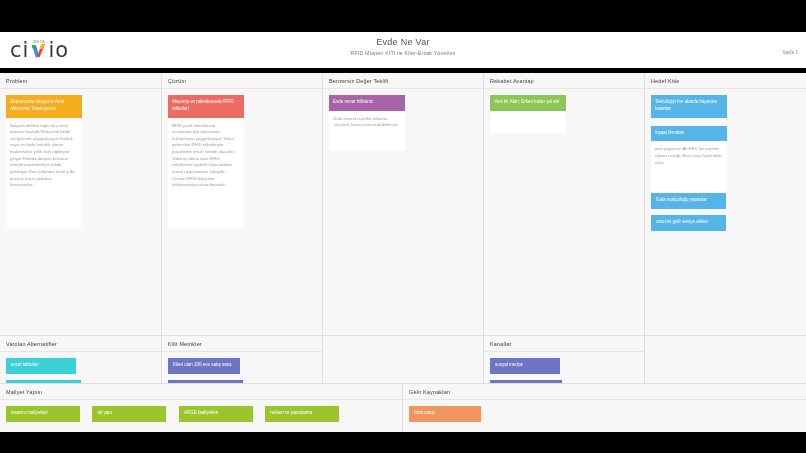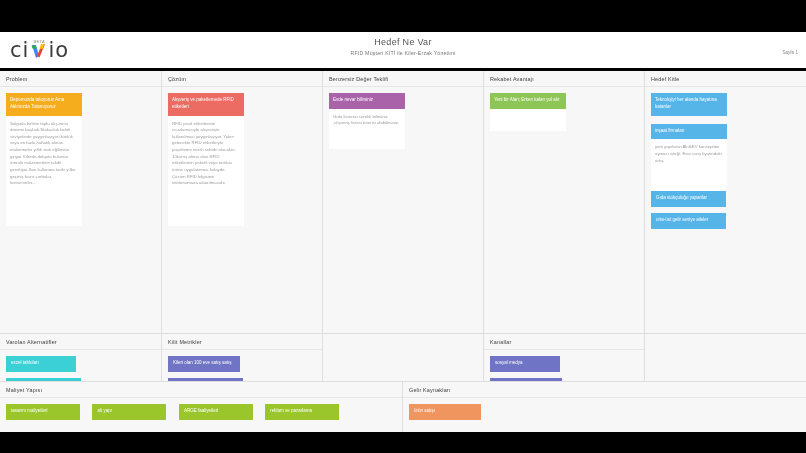--- a/index.html
+++ b/index.html
@@ -22,21 +22,21 @@
     height: 400px;
     background: #ffffff;
     overflow: hidden;
   }
 
   
   .header {
     position: relative;
     height: 36px;
     background: #ffffff;
-    border-bottom: 3px solid #000000;
+    border-bottom: 5px solid #000000;
   }
   .logo {
     position: absolute;
     left: 10px;
     top: 4px;
     display: flex;
     align-items: center;
     height: 28px;
   }
   .logo-text {
@@ -190,21 +190,21 @@
           <polygon points="15,4 12,4 7,16 9.5,17.5" fill="#ea4335"></polygon>
           <polygon points="11,4 14.5,4 12.5,9 9.5,9" fill="#fbbc05"></polygon>
           <polygon points="1.5,5.5 5.5,5.5 6.5,8.5 2.5,8.5" fill="#34a853"></polygon>
         </svg>
         <span class="logo-beta">BETA</span>
       </span>
       <span class="logo-text">io</span>
     </div>
 
     <div class="title-wrap">
-      <div class="doc-title">Hedef Ne Var</div>
+      <div class="doc-title">Evde Ne Var</div>
       <div class="doc-sub">RFID Müşteri KİTİ ile Kiler-Erzak Yönetimi</div>
     </div>
 
     <div class="page-num">Sayfa 1</div>
   </div>
 
   <div class="canvas">
 
     <div class="cell" style="left:0; top:0; width:162px; height:263px;">
       <div class="cell-title">Problem</div>

